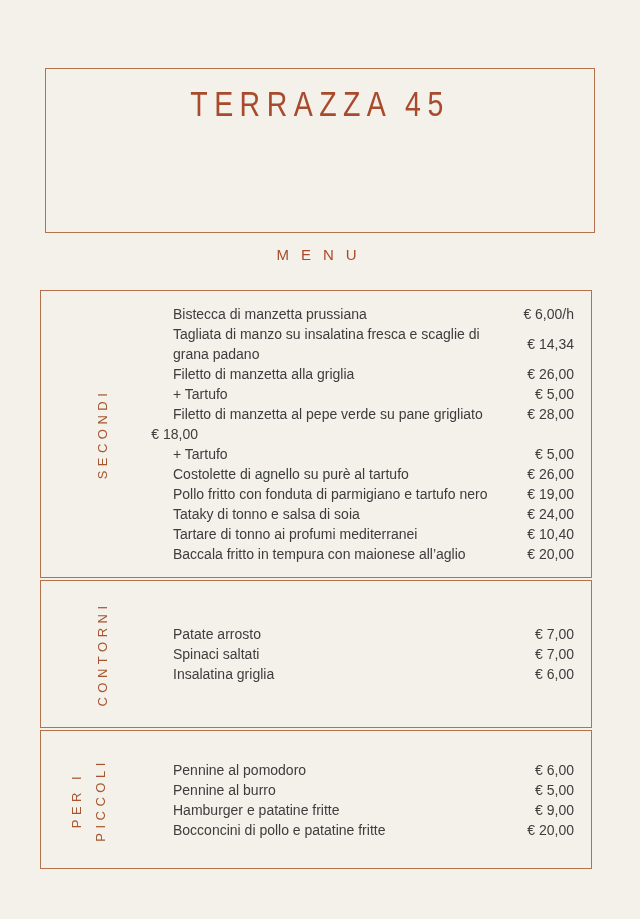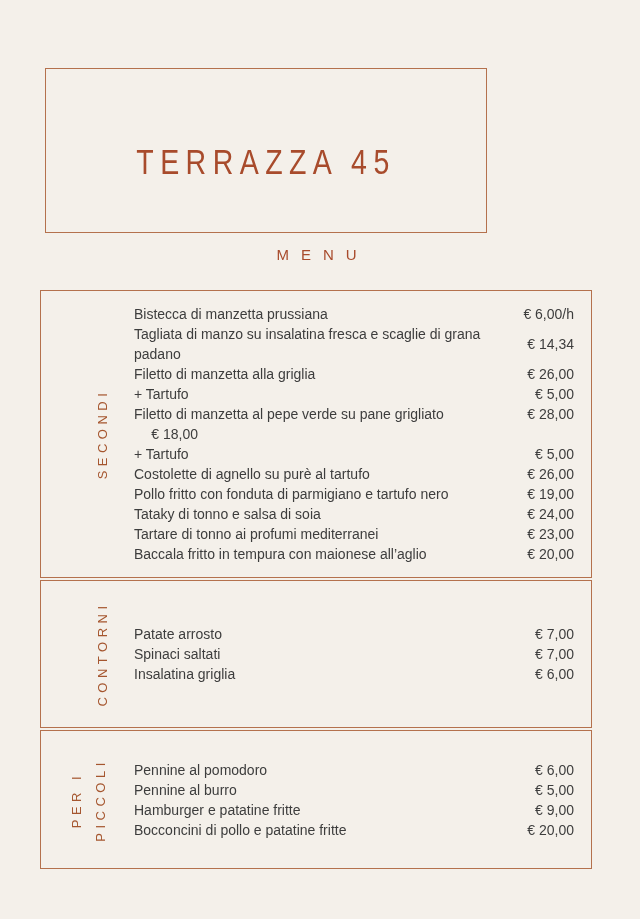--- a/index.html
+++ b/index.html
@@ -15,23 +15,23 @@
     width:640px;height:919px;
     background:var(--bg);
     font-family:"Liberation Sans","DejaVu Sans",sans-serif;
     color:var(--text);
     overflow:hidden;
     position:relative;
   }
   .header-box{
     position:absolute;
     left:45px;top:68px;
-    width:442px;height:165px;
+    width:550px;height:165px;
     border:1.5px solid var(--border);
-    display:flex;align-items:center;justify-content:center;
+    display:flex;justify-content:center;
   }
   .title{
     margin-top:24px;
     font-size:31px;
     font-weight:400;
     letter-spacing:7px;
     color:var(--accent);
     transform:scale(0.92,1.12);
     white-space:nowrap;
   }
@@ -75,21 +75,21 @@
     padding:12px 17px 12px 93px;
     display:flex;flex-direction:column;
   }
   .item-row{
     display:flex;
     align-items:flex-start;
     font-size:14px;
     line-height:20px;
   }
   .item-row.price-bottom{align-items:center;}
-  .item-name{flex:1 1 auto;padding-right:10px;}
+  .item-name{flex:1 1 auto;padding-right:10px;margin-left:39px;}
   .item-price{flex:0 0 64px;text-align:right;white-space:nowrap;}
 </style>
 </head>
 <body>
 
 <div class="header-box">
   <div class="title">TERRAZZA 45</div>
 </div>
 
 <div class="subtitle">MENU</div>
@@ -134,21 +134,21 @@
         <div class="item-row">
           <div class="item-name">Pollo fritto con fonduta di parmigiano e tartufo nero</div>
           <div class="item-price">€ 19,00</div>
         </div>
         <div class="item-row">
           <div class="item-name">Tataky di tonno e salsa di soia</div>
           <div class="item-price">€ 24,00</div>
         </div>
         <div class="item-row">
           <div class="item-name">Tartare di tonno ai profumi mediterranei</div>
-          <div class="item-price">€ 23,00</div>
+          <div class="item-price">€ 10,40</div>
         </div>
         <div class="item-row">
           <div class="item-name">Baccala fritto in tempura con maionese all’aglio</div>
           <div class="item-price">€ 20,00</div>
         </div>
       </div>
   </div>
 
   <div class="section">
     <div class="vlabel">

